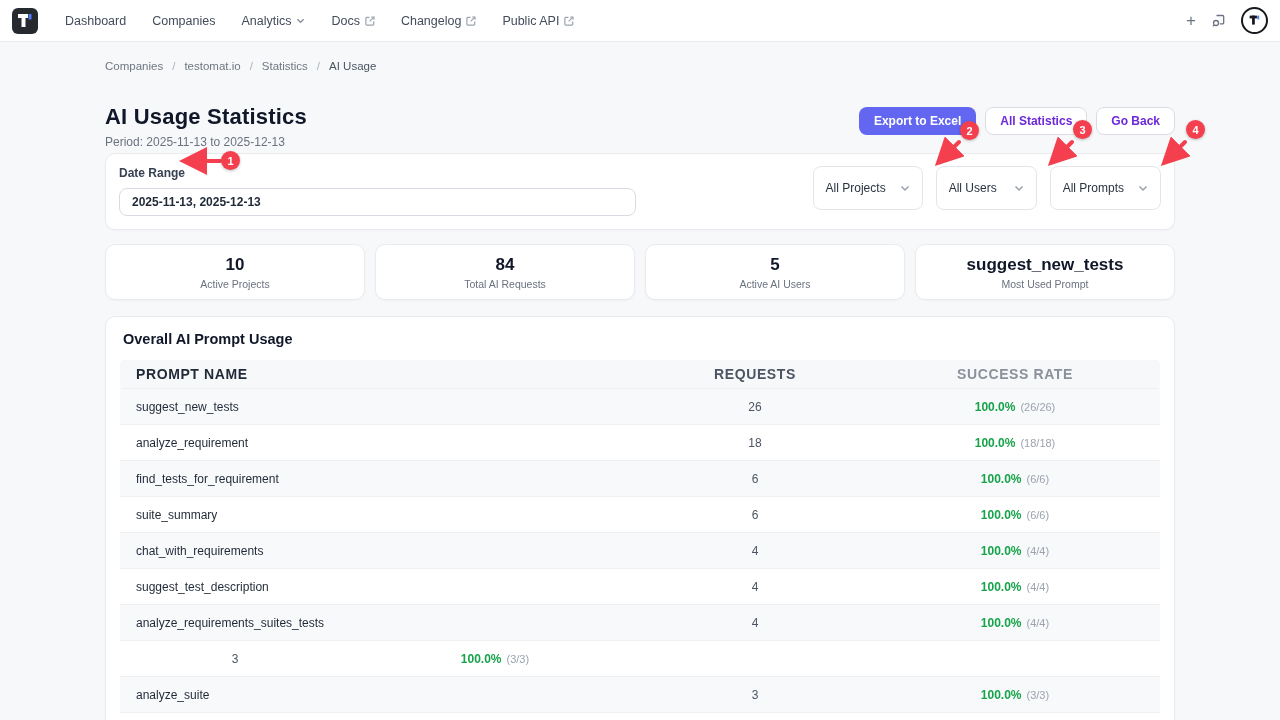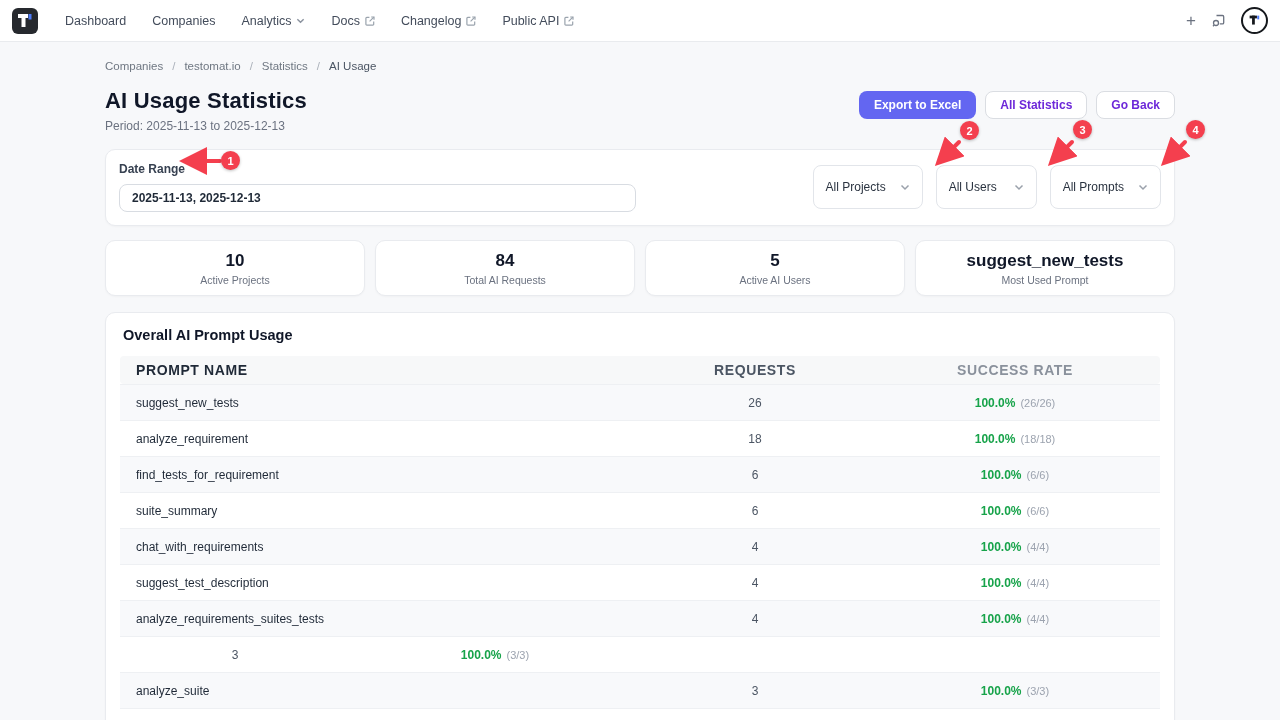--- a/index.html
+++ b/index.html
@@ -17,31 +17,31 @@
   .avatar { width:27px; height:27px; border-radius:50%; border:2px solid #15181c; background:#fff; display:flex; align-items:center; justify-content:center; }
 
   
   .page { width:1070px; margin:0 auto 0 105px; padding-top:18px; }
 
   .breadcrumb { display:flex; align-items:center; gap:9px; font-size:11.5px; color:#6f7782; }
   .breadcrumb .sep { color:#aab0b9; }
   .breadcrumb .crumb { cursor:pointer; }
   .breadcrumb .crumb.last { color:#4b5563; cursor:default; }
 
-  .page-head { display:flex; justify-content:space-between; align-items:flex-start; margin-top:16px; }
+  .page-head { display:flex; justify-content:space-between; align-items:flex-start; margin-top:32px; }
   .page-title { font-size:22px; font-weight:700; color:#101728; letter-spacing:.2px; }
   .page-period { font-size:12px; color:#6b7280; margin-top:5px; }
   .head-actions { display:flex; gap:9px; margin-top:3px; }
   .btn { font-size:12px; font-weight:600; border-radius:8px; padding:6px 14px; cursor:pointer; border:1px solid transparent; font-family:inherit; }
   .btn-primary { background:#6366f1; color:#ffffff; }
   .btn-secondary { background:#ffffff; color:#6d28d9; border-color:#dadde2; }
 
   
   .card { background:#ffffff; border:1px solid #e9ebef; border-radius:10px; box-shadow:0 1px 2px rgba(16,24,40,.03); }
-  .filter-card { margin-top:16px; padding:12px 13px 13px; display:flex; justify-content:space-between; align-items:center; }
+  .filter-card { margin-top:4px; padding:12px 13px 13px; display:flex; justify-content:space-between; align-items:flex-start; }
   .filter-left { display:flex; flex-direction:column; }
   .filter-label { font-size:12px; font-weight:600; color:#374151; margin-bottom:8px; }
   .date-input { width:517px; height:28px; border:1px solid #d8dce2; border-radius:8px; padding:0 12px; font-size:12px; font-weight:600; color:#1f2937; font-family:inherit; background:#fff; }
   .filter-right { display:flex; gap:13px; }
   .dropdown { height:44px; min-width:101px; background:#fff; border:1px solid #e2e5ea; border-radius:8px; display:flex; align-items:center; justify-content:space-between; gap:14px; padding:14px 12px; font-size:12px; color:#2a3340; cursor:pointer; font-family:inherit; }
   .dropdown svg { color:#9aa1ab; }
 
   
   .stats-row { display:flex; gap:10px; margin-top:14px; }
   .stat-card { flex:1; text-align:center; padding:10px 6px 9px; }

